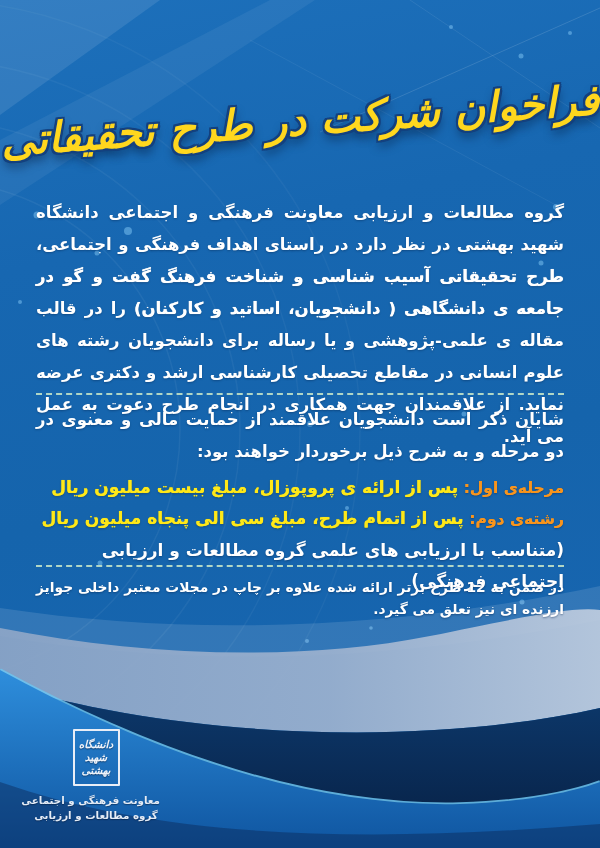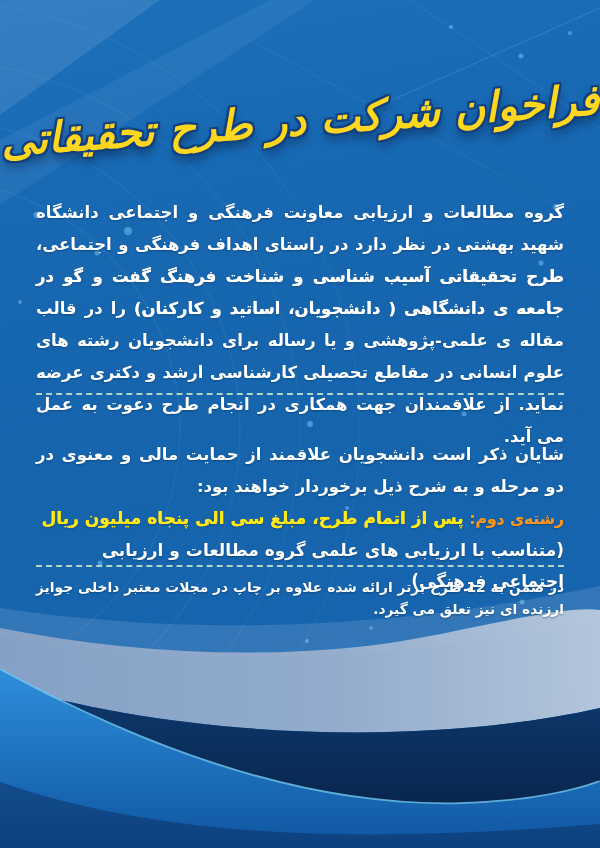--- a/index.html
+++ b/index.html
@@ -31,21 +31,21 @@
 
   
   .para {
     position:absolute; right:36px; left:36px; color:#ffffff;
     font-size:16.5px; font-weight:bold; line-height:32px;
     text-align:justify; text-align-last:right;
     text-shadow:0 1px 2px rgba(8,38,78,.4);
   }
   .intro { top:197px; }
   .xbold { font-weight:bold; text-shadow:0 0 .7px #ffffff, 0 1px 2px rgba(8,38,78,.4); }
-  .support-note { top:404px;margin-top:35px; }
+  .support-note { top:404px; }
 
   .stage {
     position:absolute; right:36px; left:36px;
     font-weight:bold; text-align:right; line-height:31px;
     text-shadow:0 1px 2px rgba(8,38,78,.45);
   }
   .stage-1 { top:472px; }
   .stage-2 { top:503px; }
   .stage-label  { color:#f7941d; font-size:15.5px; text-shadow:0 0 .6px #f7941d, 0 1px 2px rgba(8,38,78,.45); }
   .stage-amount { color:#ffe817; font-size:17px;   text-shadow:0 0 .7px #ffe817, 0 1px 2px rgba(8,38,78,.45); }
@@ -140,22 +140,32 @@
   <div class="content">
 
     <h1 class="title">فراخوان شرکت در طرح تحقیقاتی</h1>
 
     <p class="para intro"><span>گروه مطالعات و ارزیابی معاونت فرهنگی و اجتماعی دانشگاه شهید بهشتی در نظر دارد در راستای اهداف فرهنگی و اجتماعی، </span><span class="xbold">طرح تحقیقاتی آسیب شناسی و شناخت فرهنگ گفت و گو در جامعه ی دانشگاهی ( دانشجویان، اساتید و کارکنان)</span><span> را در قالب مقاله ی علمی-پژوهشی و یا رساله برای دانشجویان رشته های علوم انسانی در مقاطع تحصیلی کارشناسی ارشد و دکتری عرضه نماید. از علاقمندان جهت همکاری در انجام طرح دعوت به عمل می آید.</span></p>
 
     <div class="sep sep-1"></div>
 
     <p class="para support-note">شایان ذکر است دانشجویان علاقمند از حمایت مالی و معنوی در دو مرحله و به شرح ذیل برخوردار خواهند بود:</p>
 
+    <p class="stage stage-1"><span class="stage-label">مرحله‌ی اول:</span><span> </span><span class="stage-amount">پس از ارائه ی پروپوزال، مبلغ بیست میلیون ریال</span><span class="stage-paren"></span></p>
 
     <p class="stage stage-2"><span class="stage-label">رشته‌ی دوم:</span><span> </span><span class="stage-amount">پس از اتمام طرح، مبلغ سی الی پنجاه میلیون ریال</span><span class="stage-paren"> (متناسب با ارزیابی های علمی گروه مطالعات و ارزیابی اجتماعی فرهنگی)</span></p>
 
     <div class="sep sep-2"></div>
 
     <p class="footer-note">در ضمن به 12 طرح برتر ارائه شده علاوه بر چاپ در مجلات معتبر داخلی جوایز ارزنده ای نیز تعلق می گیرد.</p>
 
+    <div class="logo">
+      <div class="emblem">
+        <span>دانشگاه</span>
+        <span>شهید</span>
+        <span>بهشتی</span>
+      </div>
+      <div class="org-line">معاونت فرهنگی و اجتماعی</div>
+      <div class="org-line">گروه مطالعات و ارزیابی</div>
+    </div>
 
   </div>
 </div>
 
 </body></html>

